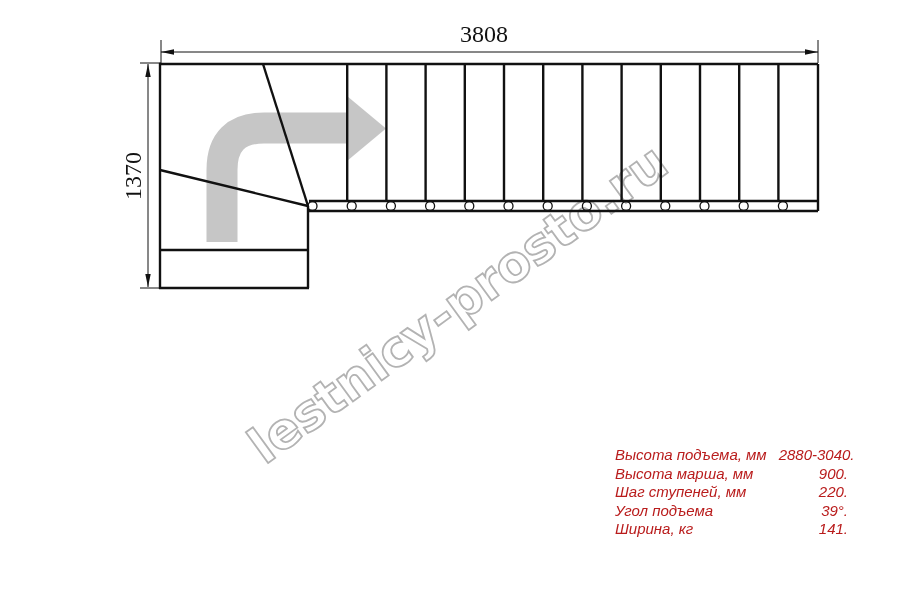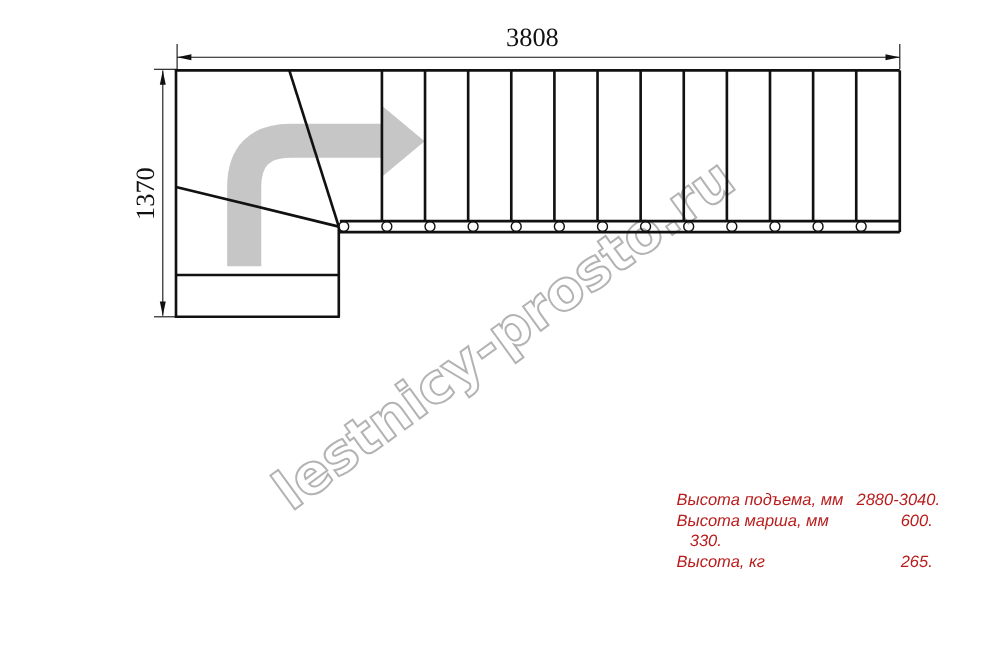--- a/index.html
+++ b/index.html
@@ -119,24 +119,29 @@
     </g>
   </svg>
 
   <div class="specs" id="specs">
       <div class="spec-row">
         <span class="spec-label">Высота подъема, мм</span>
         <span class="spec-value">2880-3040.</span>
       </div>
       <div class="spec-row">
         <span class="spec-label">Высота марша, мм</span>
-        <span class="spec-value">600.</span>
+        <span class="spec-value">900.</span>
       </div>
       <div class="spec-row">
-        <span class="spec-value">330.</span>
+        <span class="spec-label">Шаг ступеней, мм</span>
+        <span class="spec-value">220.</span>
       </div>
       <div class="spec-row">
-        <span class="spec-label">Высота, кг</span>
-        <span class="spec-value">265.</span>
+        <span class="spec-label">Угол подъема</span>
+        <span class="spec-value">39°.</span>
+      </div>
+      <div class="spec-row">
+        <span class="spec-label">Ширина, кг</span>
+        <span class="spec-value">141.</span>
       </div>
     </div>
 
 </div>
 
 </body></html>

